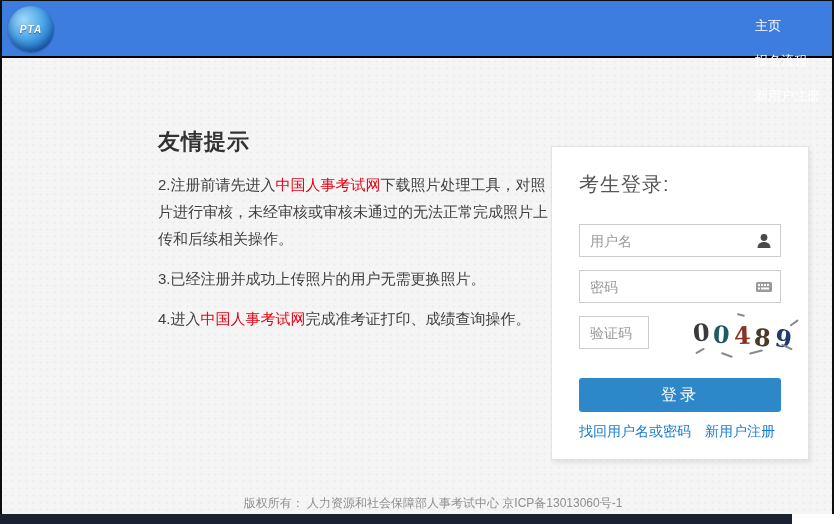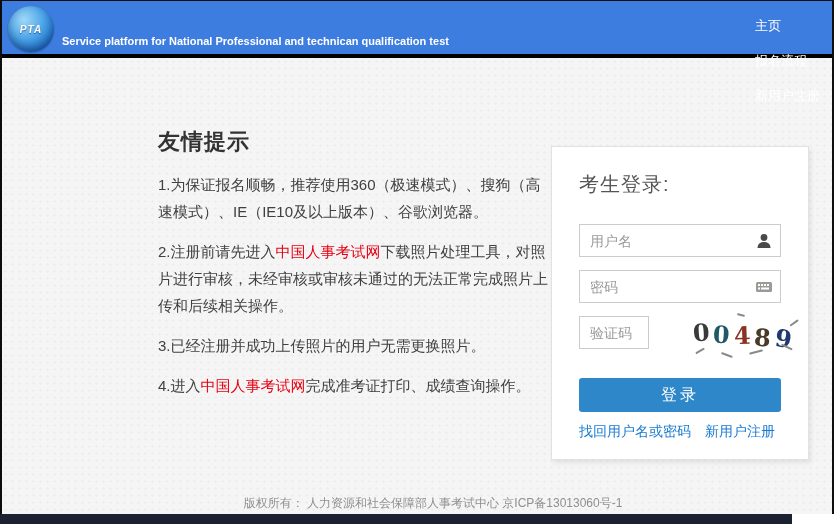--- a/index.html
+++ b/index.html
@@ -5,21 +5,21 @@
   * { margin:0; padding:0; box-sizing:border-box; }
   html,body { width:840px; height:524px; background:#fff; font-family:"Liberation Sans","DejaVu Sans",sans-serif; }
   .page { position:relative; width:840px; height:524px; overflow:hidden; background:#fff; }
 
   .frame { position:absolute; left:0; top:0; width:834px; height:514px;
            border-left:2px solid #0d0d0d; border-top:1px solid #0d0d0d; border-right:2px solid #0d0d0d;
            background:#f5f5f6; overflow:hidden; }
   .bottombar { position:absolute; left:0; top:514px; width:792px; height:10px; background:#1b2130; }
 
   
-  .header { position:absolute; left:0; top:0; width:100%; height:57px; background:#3e7de0; border-bottom:4px solid #000000; }
+  .header { position:absolute; left:0; top:0; width:100%; height:57px; background:#3e7de0; border-bottom:2px solid #000000; }
   .logo { position:absolute; left:6px; top:5px; width:46px; height:46px; border-radius:50%;
           background:radial-gradient(circle at 35% 30%, #9fd8f7 0%, #4aa3e8 45%, #1565c0 85%);
           box-shadow:inset 0 -4px 8px rgba(0,0,40,.35), 0 1px 2px rgba(0,0,0,.3);
           display:flex; align-items:center; justify-content:center; }
   .logo span { color:#fff; font-size:10px; font-weight:bold; font-style:italic; letter-spacing:1px; text-shadow:0 1px 1px rgba(0,0,60,.5); }
   .htitle { position:absolute; left:58px; top:6px; color:#fff; font-size:20px; font-weight:bold; letter-spacing:1px; }
   .hsub { position:absolute; left:60px; top:34px; color:#fff; font-size:11px; font-weight:bold; }
   .hnav { position:absolute; right:12px; top:16px; display:flex; gap:17px;flex-direction:column; }
   .hnav a { color:#fff; font-size:13px; text-decoration:none; cursor:pointer; }
 
@@ -70,35 +70,31 @@
 </head>
 <body>
 
 <div class="page">
   <div class="frame">
 
     <div class="header">
       <div class="logo">
         <span>PTA</span>
       </div>
-      <div class="hsub">Service platform for National Professional and technican qualification test</div>
       <div class="hnav">
         <a>主页</a>
         <a>报名流程</a>
         <a>新用户注册</a>
       </div>
     </div>
 
     <div class="watermark"></div>
 
     <div class="tips">
       <h2>友情提示</h2>
-      <p>
-        <span>1.为保证报名顺畅，推荐使用360（极速模式）、搜狗（高速模式）、IE（IE10及以上版本）、谷歌浏览器。</span>
-      </p>
       <p>
         <span>2.注册前请先进入</span><span class="redlink">中国人事考试网</span><span>下载照片处理工具，对照片进行审核，未经审核或审核未通过的无法正常完成照片上传和后续相关操作。</span>
       </p>
       <p>
         <span>3.已经注册并成功上传照片的用户无需更换照片。</span>
       </p>
       <p>
         <span>4.进入</span><span class="redlink">中国人事考试网</span><span>完成准考证打印、成绩查询操作。</span>
       </p>
     </div>

